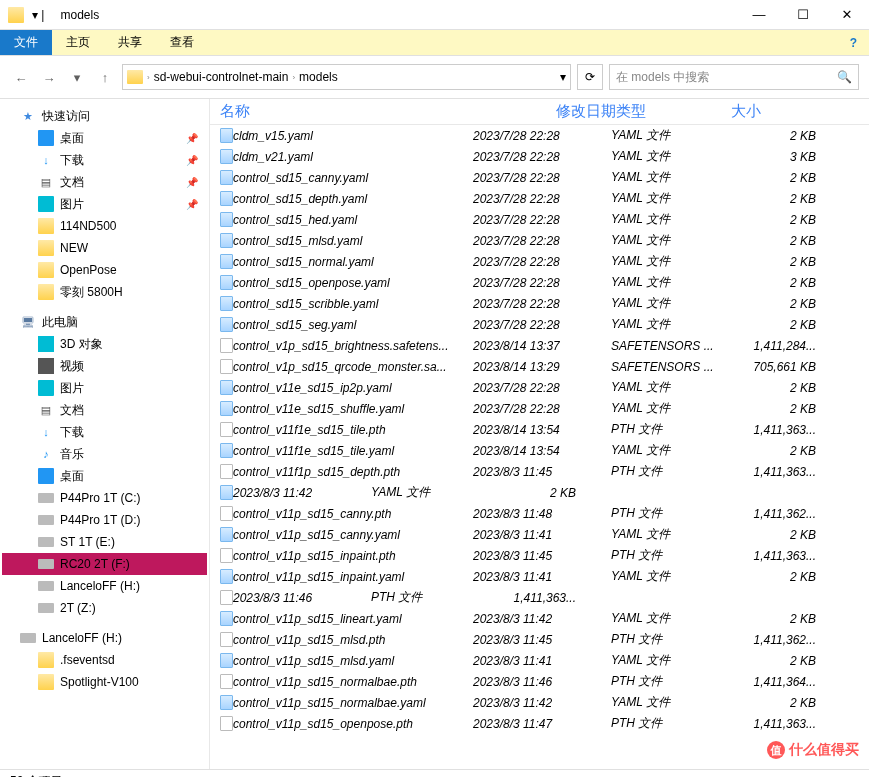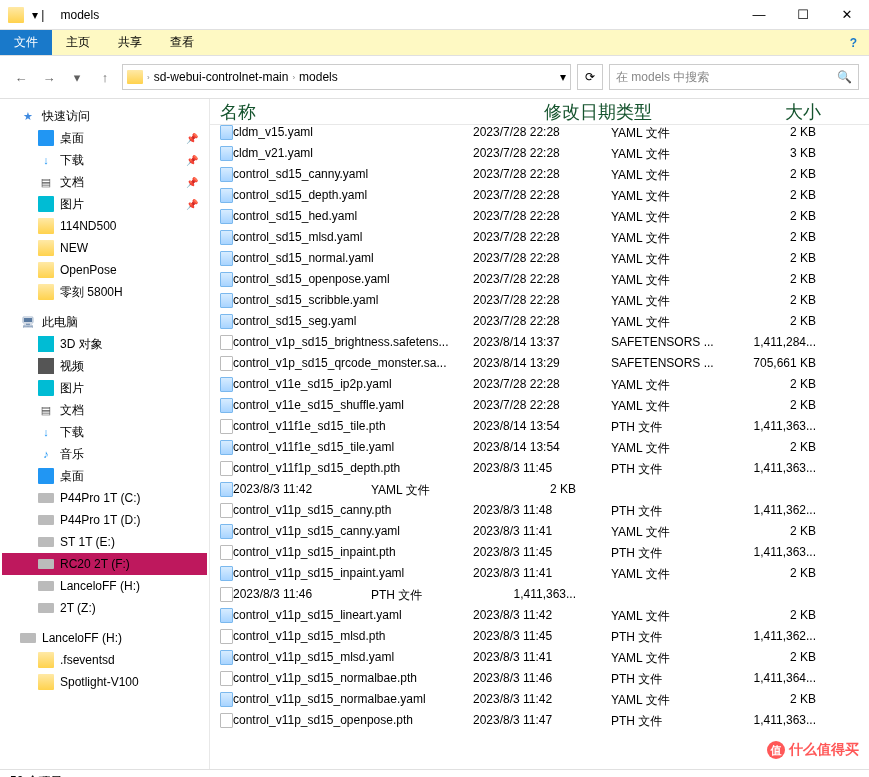--- a/index.html
+++ b/index.html
@@ -30,24 +30,24 @@
 .side-item.indent { padding-left: 36px; }
 .side-item.indent2 { padding-left: 36px; }
 .side-item.selected { background: #be185d; }
 .side-item .ico { width: 16px; height: 16px; display: flex; align-items: center; justify-content: center; font-size: 11px; }
 .side-item .pin { margin-left: auto; margin-right: 8px; color: #888; font-size: 10px; }
 .ico.star { color: #3f8ae0; } .ico.desk { background:#2196f3; border-radius:1px; } .ico.down { color:#2196f3; }
 .ico.doc { color:#555; } .ico.pic { background:#00bcd4; border-radius:1px; } .ico.fold { background:linear-gradient(#ffe9a6,#ffd24d); border-radius:1px; }
 .ico.pc { color:#5a7aa0; } .ico.obj3d { background:#00bcd4; } .ico.vid { background:#555; } .ico.music { color:#2196f3; }
 .ico.drive { background:#bbb; border-radius:1px; height:10px; }
 .main { flex: 1; display: flex; flex-direction: column; overflow: hidden; }
-.headers { display: flex; height: 26px; align-items: center; border-bottom: 1px solid #e8e8e8; padding-left: 10px; font-size: 18px; color: #14532d; }
-.col-name { width: 258px; } .col-date { width: 138px; text-align: right; } .col-type { width: 115px; } .col-size { width: 90px; text-align: right; }
+.headers { display: flex; height: 26px; align-items: center; border-bottom: 1px solid #e8e8e8; padding-left: 10px; font-size: 15px; color: #3b82f6; }
+.col-name { width: 258px; } .col-date { width: 138px; text-align: right; } .col-type { width: 115px; } .col-size { width: 90px; }
 .filelist { flex: 1; overflow: hidden; }
-.row { display: flex; height: 21px; padding-left: 10px; }
+.row { display: flex; align-items: center; height: 21px; padding-left: 10px; font-style: italic; }
 .row .ficon { width: 18px; height: 16px; display: flex; align-items: center; justify-content: center; }
 .row .ficon.yaml { background: linear-gradient(#d7ecff,#a8d4ff); border: 0.5px solid #7ab8ee; border-radius: 1px; width: 13px; height: 15px; }
 .row .ficon.generic { border: 0.5px solid #bbb; border-radius: 1px; width: 13px; height: 15px; background: #fff; }
 .row .fname { width: 240px; white-space: nowrap; overflow: hidden; text-overflow: ellipsis; }
 .row .fdate { width: 138px; } .row .ftype { width: 115px; white-space:nowrap; overflow:hidden; text-overflow:ellipsis; } .row .fsize { width: 90px; text-align: right; }
 .status { height: 24px; border-top: 1px solid #e0e0e0; display: flex; align-items: center; padding: 0 10px; font-size: 12px; }
 .watermark { position: absolute; right: 10px; bottom: 18px; font-size: 14px; color: #ff3b3b; font-weight: bold; opacity: 0.85; display:flex; align-items:center; gap:4px; }
 .watermark .badge { width:18px; height:18px; border-radius:50%; background:#ff3b3b; color:#fff; display:flex; align-items:center; justify-content:center; font-size:11px; }
 </style>
 </head>

